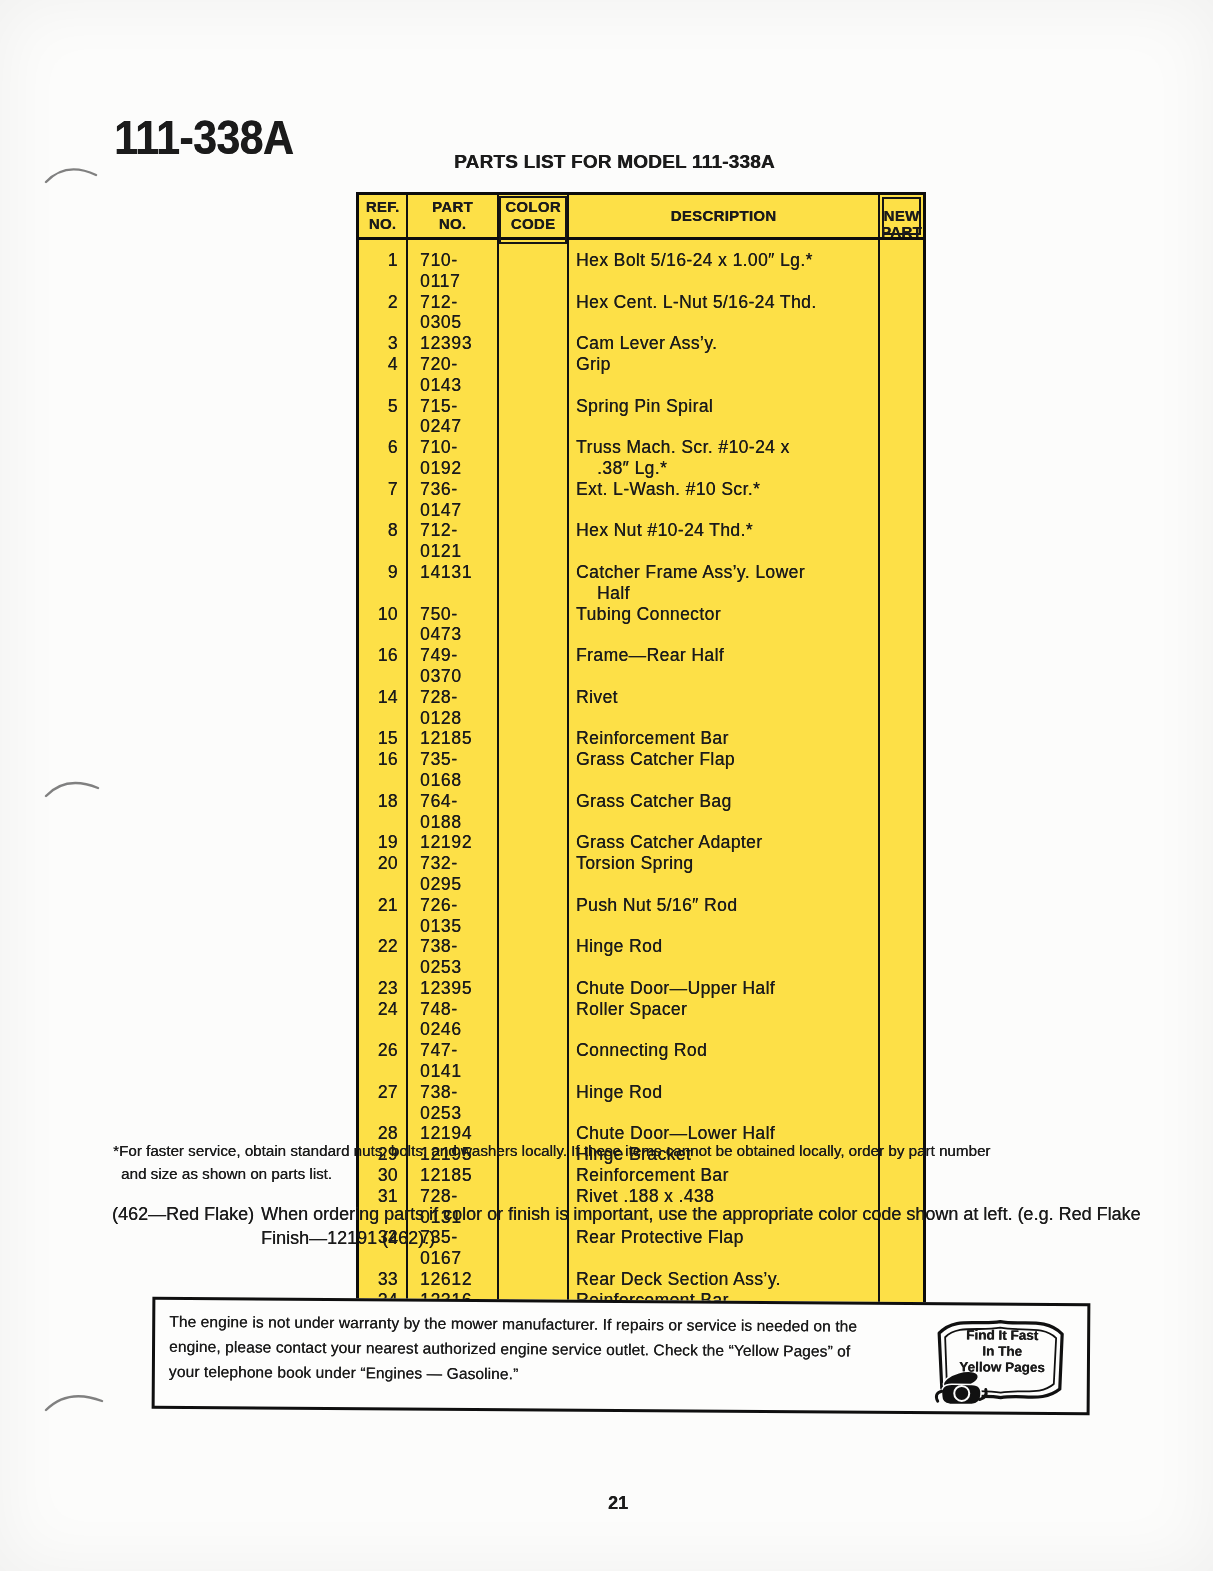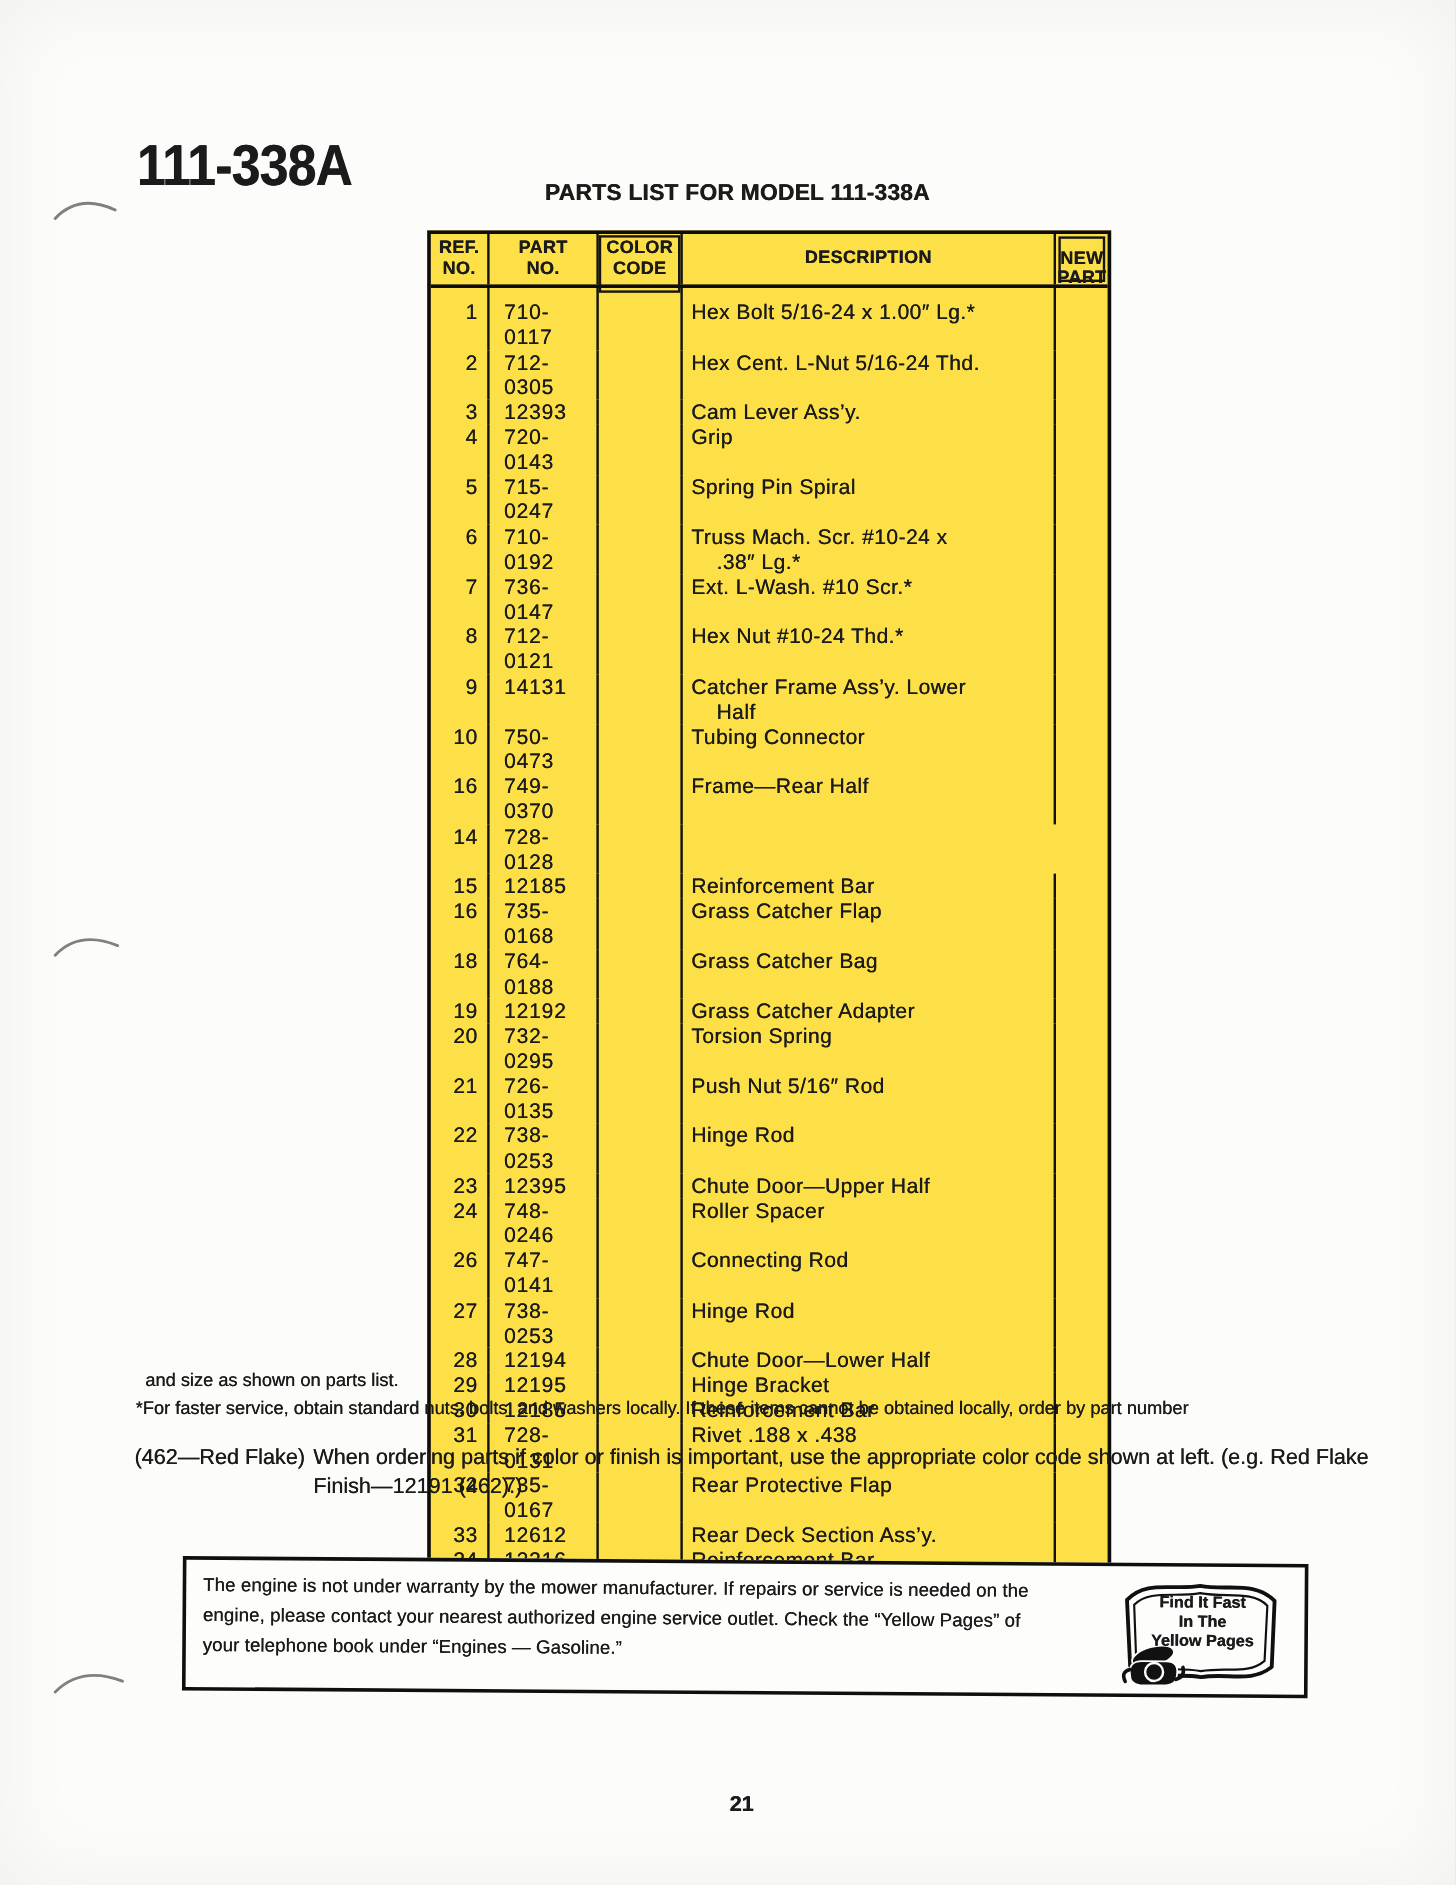--- a/index.html
+++ b/index.html
@@ -35,21 +35,21 @@
     box-sizing:border-box; display:flex; flex-direction:column; align-items:center;
     justify-content:flex-start; padding-top:4px;
     font-weight:bold; font-size:15px; line-height:16.5px; letter-spacing:.3px;
     text-shadow:.3px 0 0 currentColor;
   }
   .h-ref{ width:49px; border-right:2px solid #111; }
   .h-part{ width:91px; border-right:2px solid #111; }
   .h-color{ width:70px; border-right:2px solid #111; position:relative; }
   .color-box{ position:absolute; left:0px; right:0px; top:1px; bottom:-7px;
     border:2px solid #151515; pointer-events:none; }
-  .h-desc{ width:311px; border-right:2px solid #111; justify-content:flex-start; padding-top:12px; }
+  .h-desc{ width:311px; border-right:2px solid #111; justify-content:center; padding-top:0; }
   .h-new{ flex:1; position:relative; justify-content:center; padding-top:16px; }
   .new-box{ position:absolute; inset:2px; border:2px solid #151515; pointer-events:none; }
   .h-new .hline{ position:relative; }
 
   .tbody{ font-size:17.5px; line-height:20.8px; letter-spacing:.4px; }
   .trow{ display:flex; align-items:stretch; }
   .cell{ box-sizing:border-box; }
   .c-ref{ width:49px; border-right:2px solid #111; text-align:right; padding-right:8px; }
   .c-part{ width:91px; border-right:2px solid #111; padding-left:12px; letter-spacing:.7px; }
   .c-color{ width:70px; border-right:2px solid #111; }
@@ -246,20 +246,24 @@
     <div class="cell c-desc">
       <div>Frame—Rear Half</div>
 
     </div>
     <div class="cell c-new"></div>
   </div>
         <div class="trow">
     <div class="cell c-ref">14</div>
     <div class="cell c-part">728-0128</div>
     <div class="cell c-color"></div>
+    <div class="cell c-desc">
+      <div>Rivet</div>
+
+    </div>
     <div class="cell c-new"></div>
   </div>
         <div class="trow">
     <div class="cell c-ref">15</div>
     <div class="cell c-part">12185</div>
     <div class="cell c-color"></div>
     <div class="cell c-desc">
       <div>Reinforcement Bar</div>
 
     </div>
@@ -442,22 +446,22 @@
     <div class="cell c-desc">
       <div>Grass Catcher Flap</div>
 
     </div>
     <div class="cell c-new"></div>
   </div>
       </div>
   </div>
 
   <div class="footnote1 ink">
+    <div class="fline">*For faster service, obtain standard nuts, bolts, and washers locally. If these items cannot be obtained locally, order by part number</div>
     <div class="fline fline2">and size as shown on parts list.</div>
-    <div class="fline">*For faster service, obtain standard nuts, bolts, and washers locally. If these items cannot be obtained locally, order by part number</div>
   </div>
 
   <div class="footnote2 ink">
     <div class="fn-label">(462—Red Flake)</div>
     <div class="fn-text">
       <div class="fline">When ordering parts if color or finish is important, use the appropriate color code shown at left. (e.g. Red Flake</div>
       <div class="fline">Finish—12191 (462).)</div>
     </div>
   </div>
 

